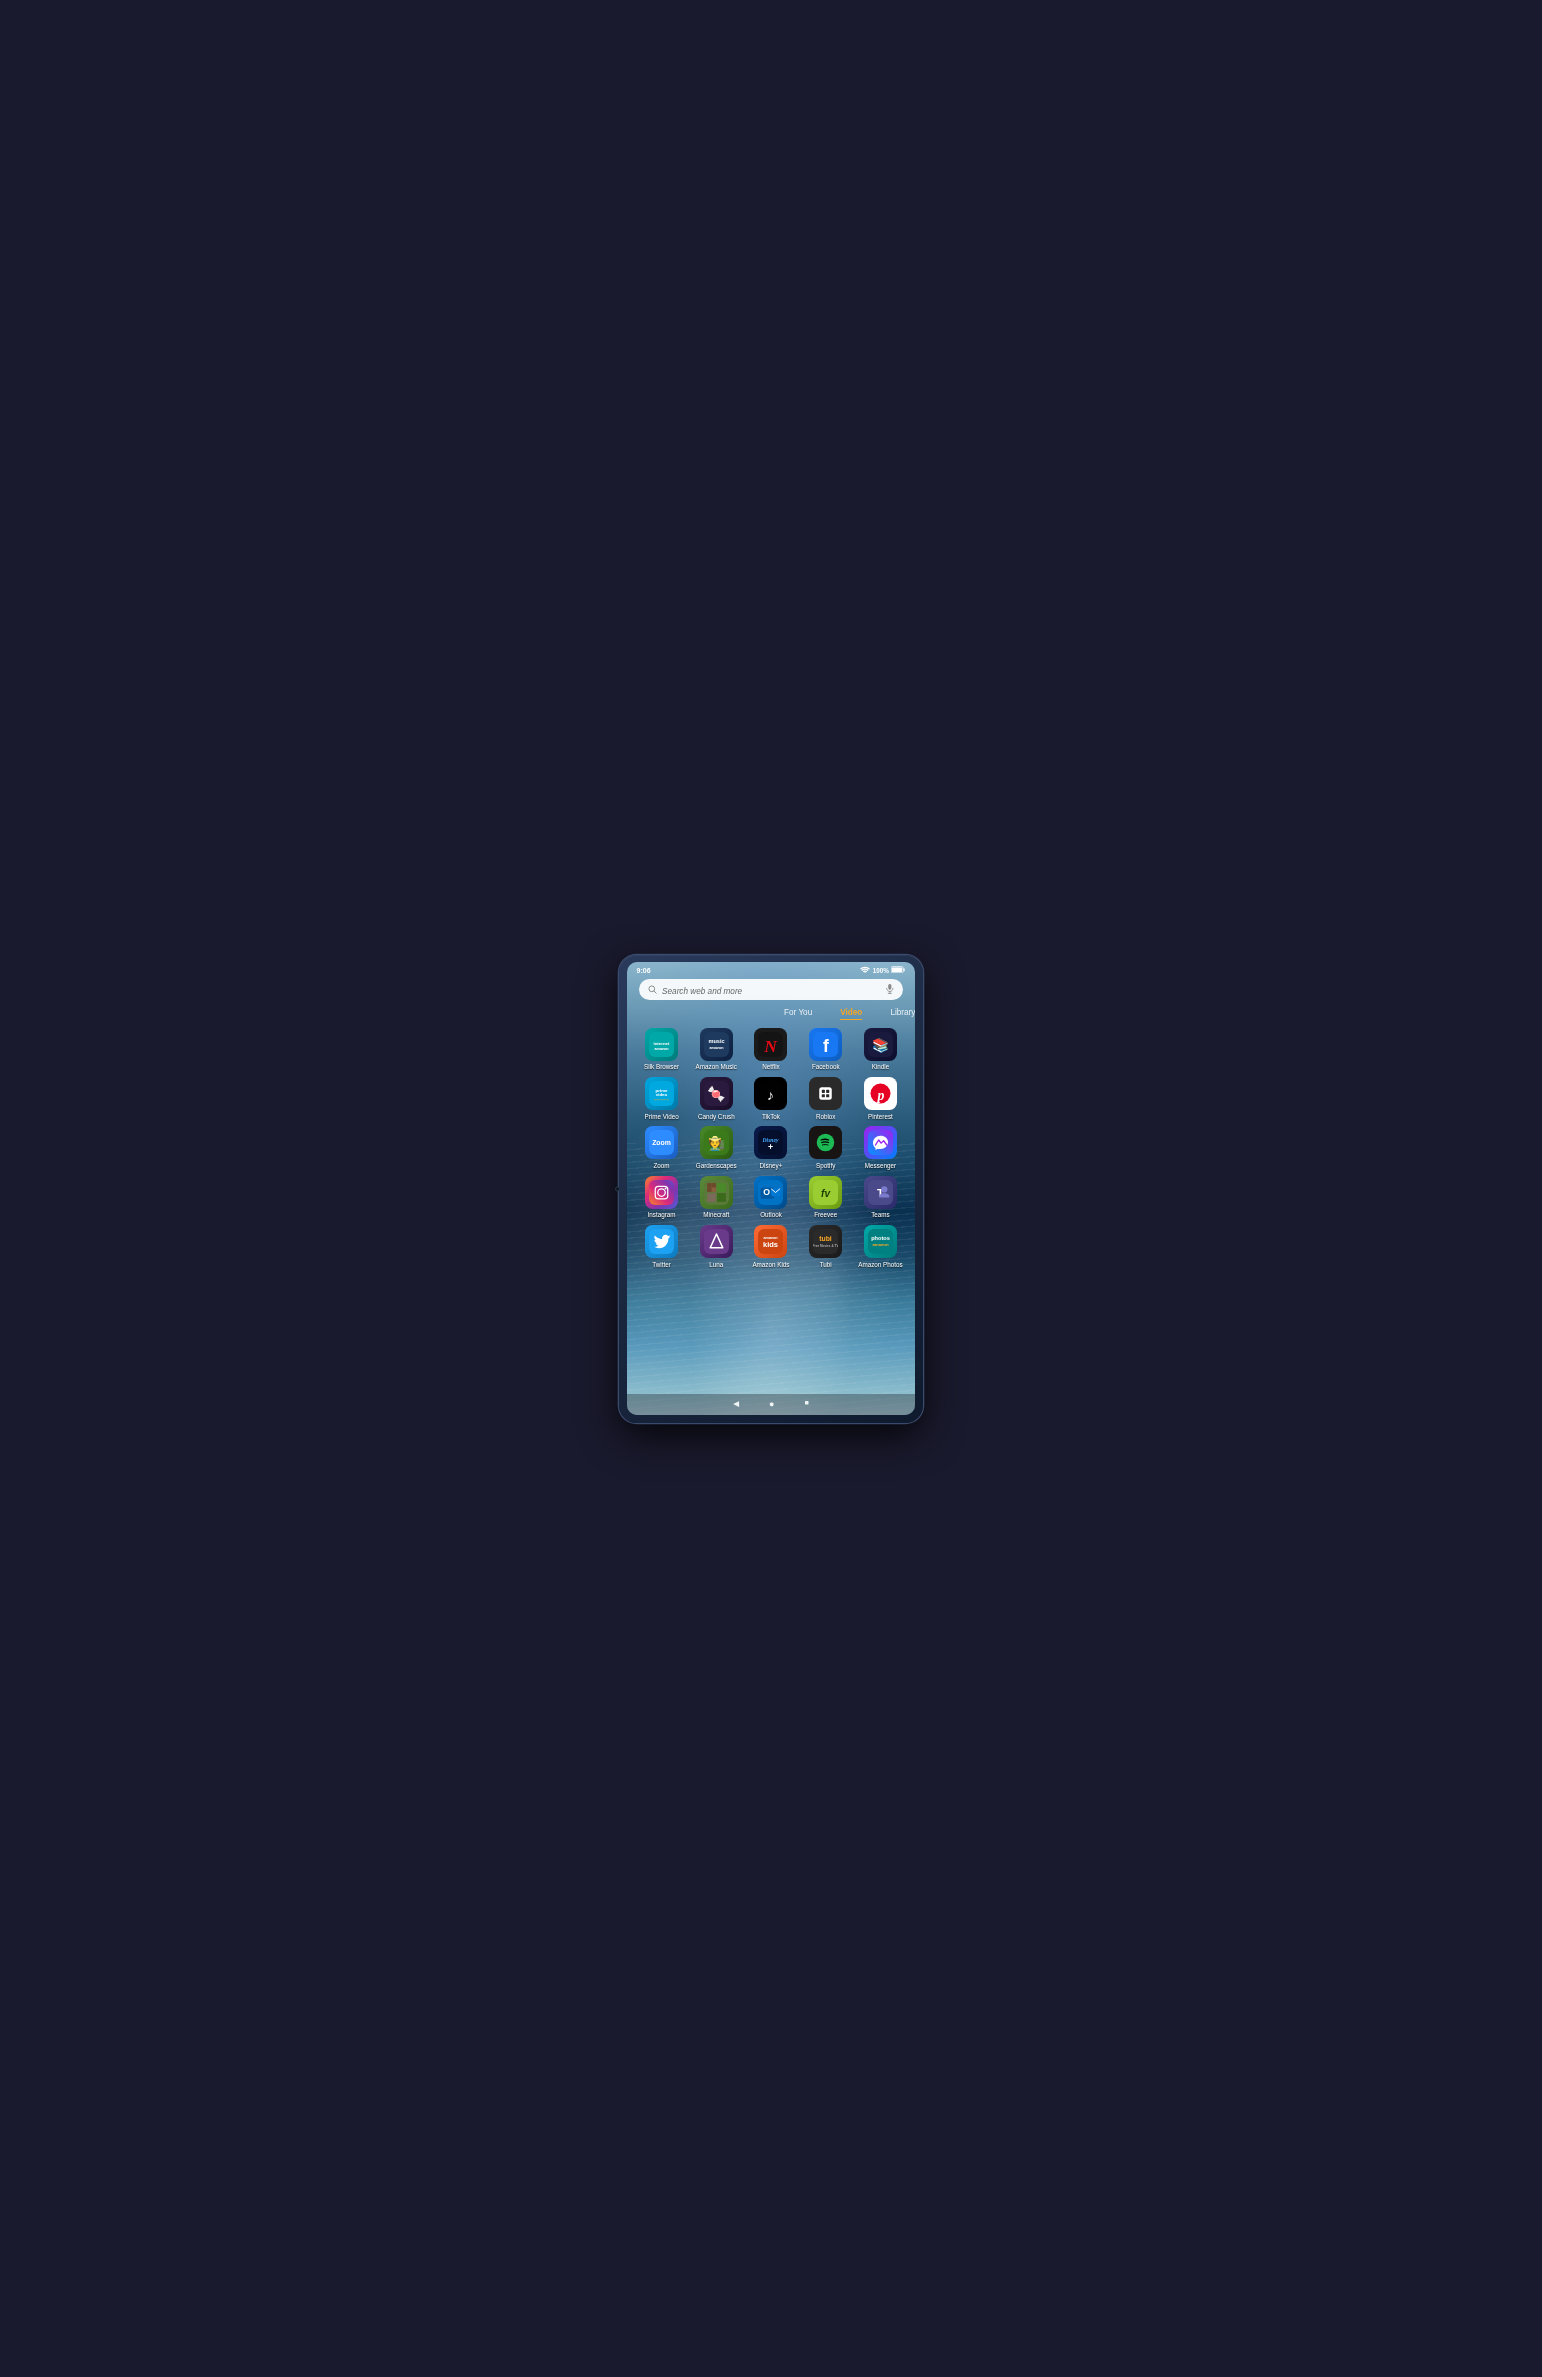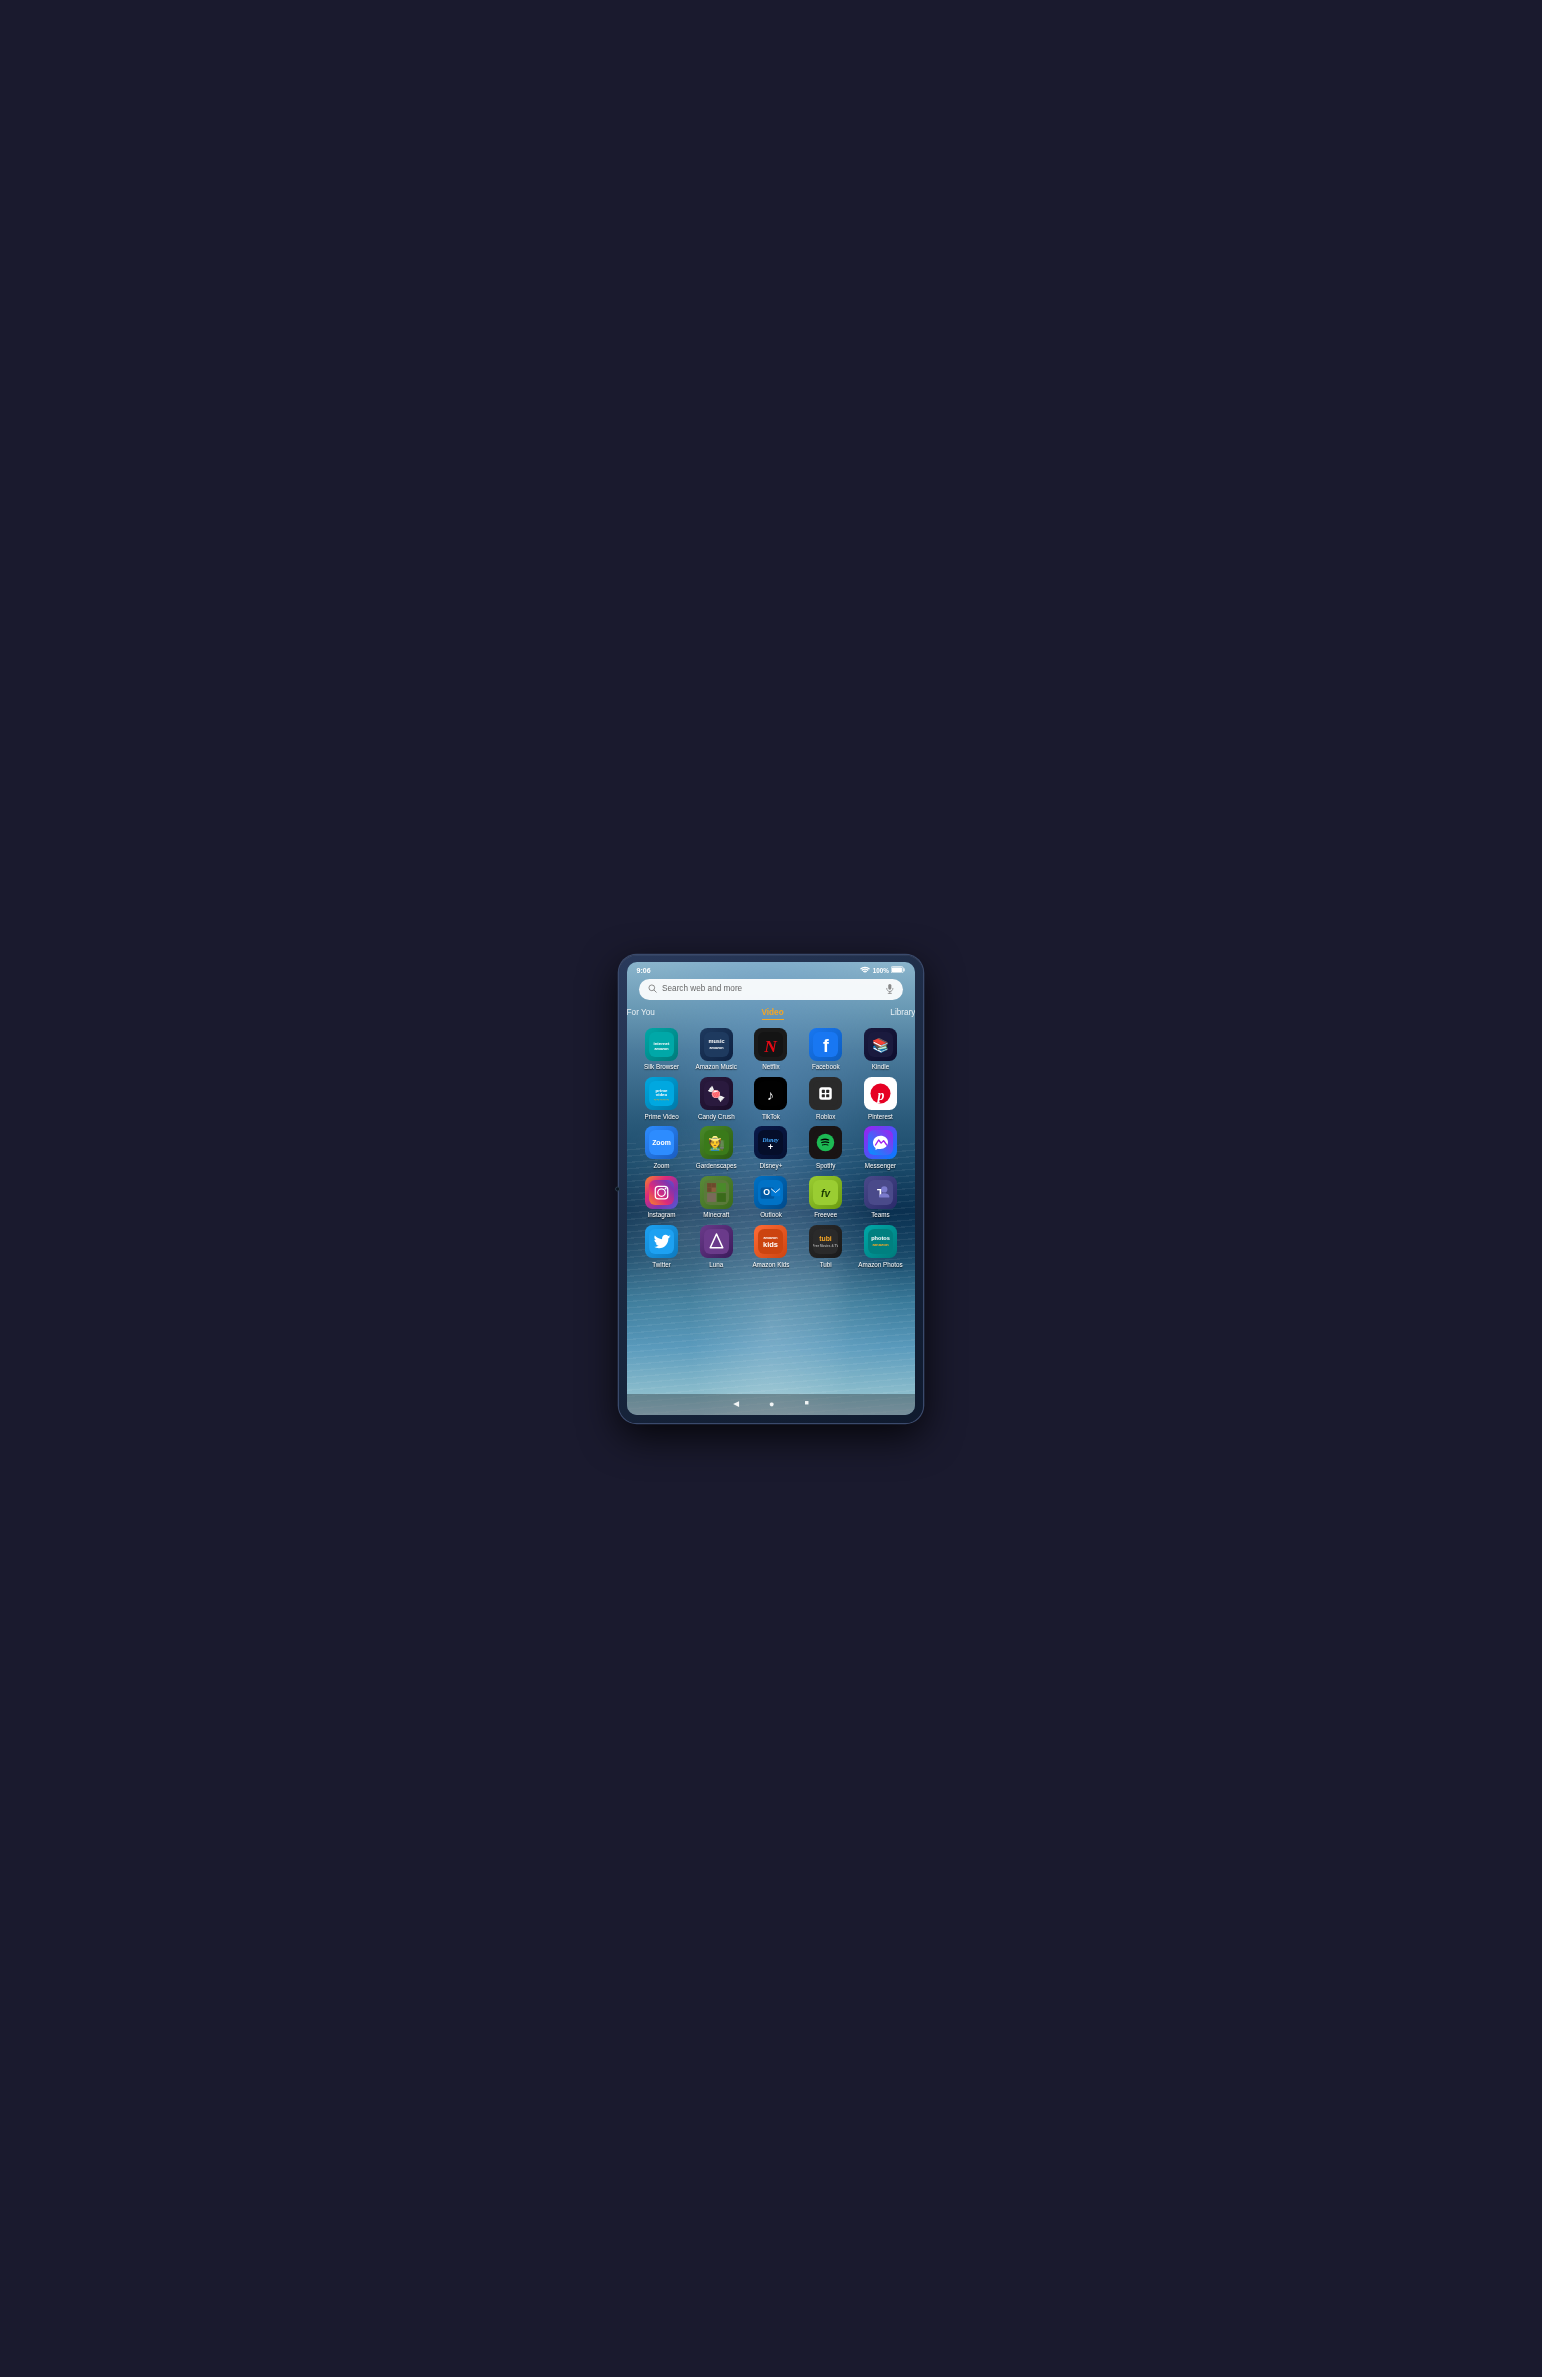--- a/index.html
+++ b/index.html
@@ -105,22 +105,23 @@
       gap: 2.5px;
     }
 
     
     .search-bar {
       margin: 2.5px 12.7px 5px;
       background: rgba(255,255,255,0.92);
       border-radius: 15px;
       padding: 4.4px 8.9px;
       display: flex;
-      align-items: flex-start;
+      align-items: flex-end;
       gap: 5px;
+      font-style: italic;
     }
 
     .search-icon-svg {
       color: #888;
       font-size: 8.2px;
       flex-shrink: 0;
     }
 
     .search-text {
       flex: 1;
@@ -130,21 +131,21 @@
 
     .mic-icon {
       color: #888;
       font-size: 8.2px;
       flex-shrink: 0;
     }
 
     
     .nav-tabs {
       display: flex;
-      justify-content: space-between;
+      justify-content: flex-end;
       gap: 28px;
       padding: 2.5px 0 5px;
     }
 
     .nav-tab {
       color: rgba(255,255,255,0.85);
       font-size: 8.2px;
       font-weight: 400;
       cursor: pointer;
       padding-bottom: 2.5px;

